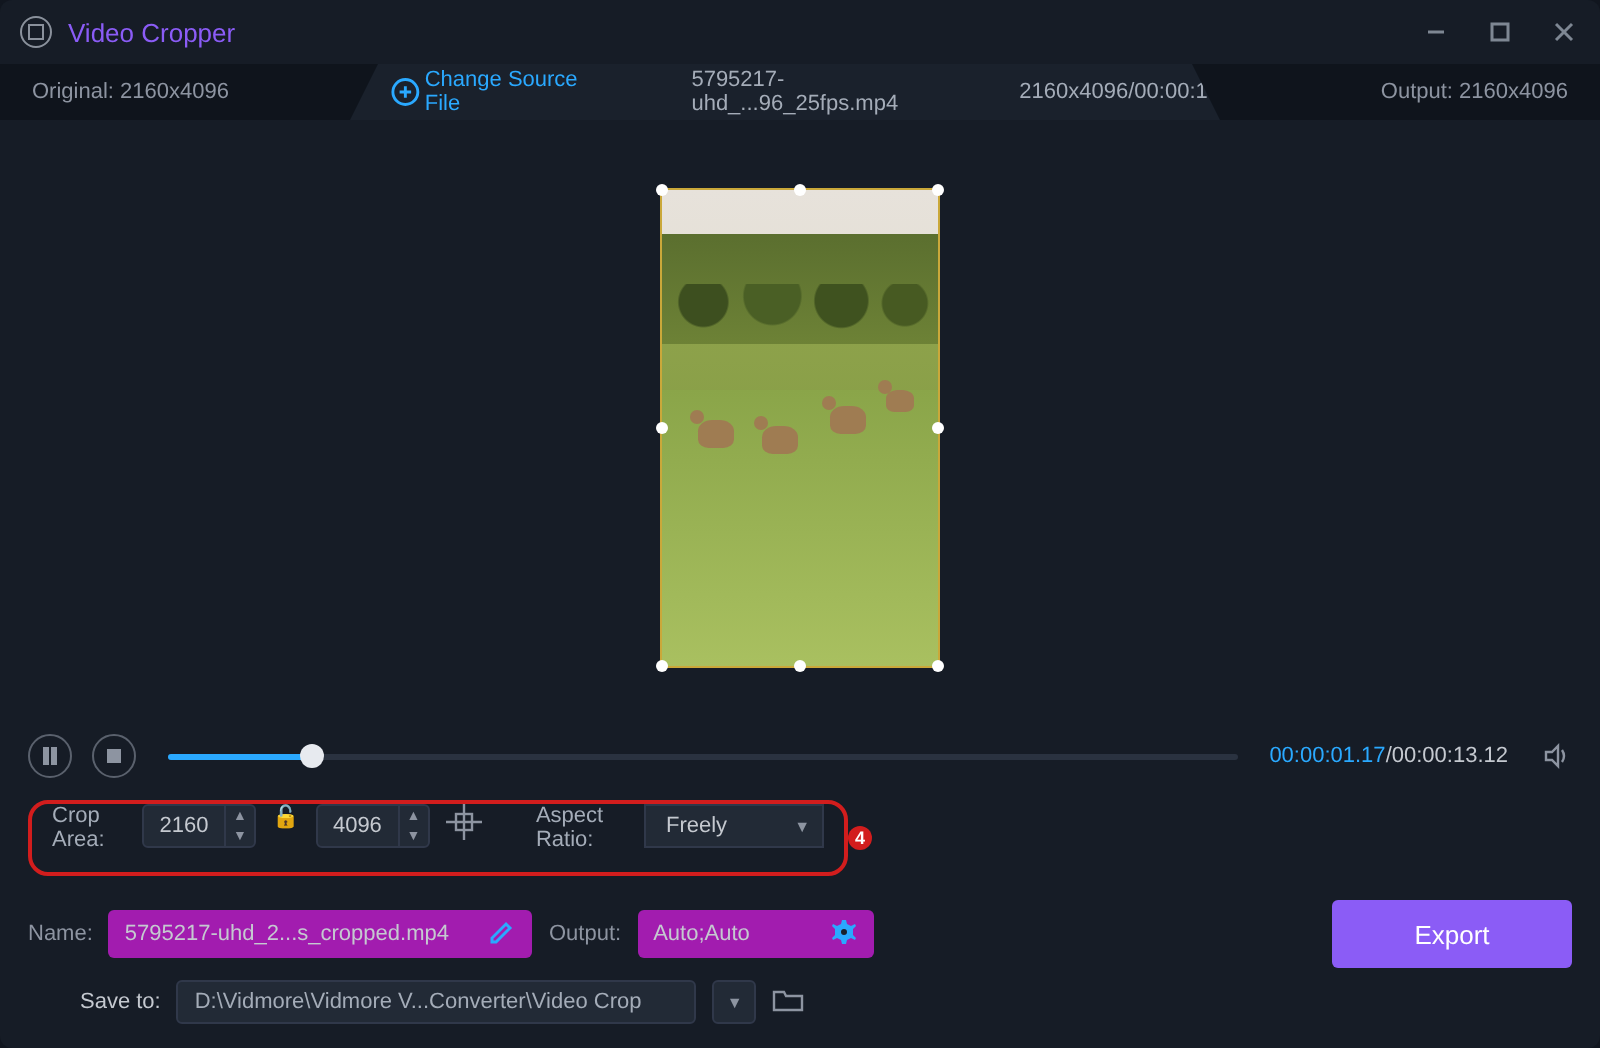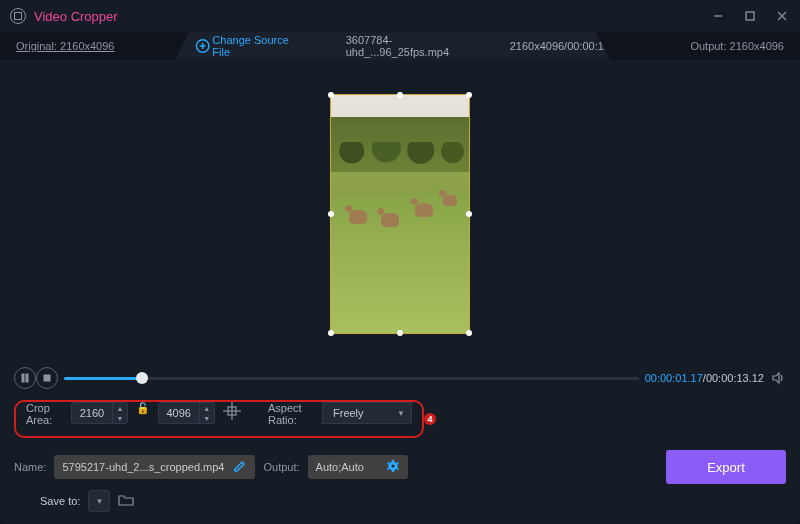--- a/index.html
+++ b/index.html
@@ -1,45 +1,45 @@
 <!DOCTYPE html>
 <html><head>
 <meta charset="utf-8">
 <style>
   * { box-sizing: border-box; margin: 0; padding: 0; font-family: "Segoe UI", Arial, sans-serif; }
   body { background: #11161f; width: 800px; height: 524px; overflow: hidden; color: #c5c9d0; font-size: 12px; }
   .window { width: 800px; height: 524px; background: #161c26; border-radius: 6px; display: flex; flex-direction: column; }
   .titlebar { height: 32px; display: flex; align-items: center; padding: 0 10px; }
   .titlebar .logo { width: 16px; height: 16px; border: 1.5px solid #8a919c; border-radius: 50%; display:flex; align-items:center; justify-content:center; margin-right:8px; }
   .titlebar .logo::before { content:""; width:6px; height:6px; border:1.5px solid #8a919c; display:block; }
-  .titlebar .title { font-size: 13px; color: #ec4899; flex: 0 0 auto; }
+  .titlebar .title { font-size: 13px; color: #8b5cf6; flex: 0 0 auto; }
   .winbtns { margin-left: auto; display: flex; gap: 16px; }
   .winbtn-min, .winbtn-max, .winbtn-close { width:16px; height:16px; display:flex; align-items:center; justify-content:center; color:#7e8793; cursor:pointer; }
   .winbtn-min svg, .winbtn-max svg, .winbtn-close svg { width: 12px; height: 12px; stroke: #7e8793; stroke-width:1.5; fill:none; }
 
   .topbar { height: 28px; background: #0f141c; display: flex; align-items: center; font-size: 11px; color: #8d94a1; position: relative; }
-  .topbar .origres { padding-left: 16px; flex: 0 0 175px; text-decoration: underline; }
+  .topbar .origres { padding-left: 16px; flex: 0 0 175px; }
   .topbar .centerpanel { position:absolute; left:175px; right:190px; height:100%; background:#1a212c; display:flex; align-items:center; clip-path: polygon(14px 0, calc(100% - 14px) 0, 100% 100%, 0 100%);}
   .topbar .change { display:flex; align-items:center; gap:2px; color:#2aa9ff; margin-left:20px; margin-right: 40px; }
   .topbar .change svg { width:16px; height:16px; stroke:#2aa9ff; stroke-width:1.5; fill:none; }
   .topbar .filename { color:#a4acb8; margin-right: 20px; }
   .topbar .fileres { color:#a4acb8; }
   .topbar .outres { margin-left:auto; padding-right:16px; }
 
   .preview-area { flex: 1; display: flex; align-items: center; justify-content: center; padding: 10px 0 0 0; }
   .canvas { position: relative; width: 140px; height: 240px; border: 1px solid #caa83a; }
   .sky { position:absolute; inset:0; background: linear-gradient(#e7e2db 0%, #e3dfd3 28%, #8ea24b 28%, #7b983e 100%); }
   .trees { position:absolute; left:0; right:0; top:22px; height:55px; background: linear-gradient(#5b6f2f,#6d8236); }
   .trees::before { content:""; position:absolute; left:0; right:0; bottom:0; height:30px; background: radial-gradient(circle at 15% 30%, #3d4f1f 12px, transparent 13px), radial-gradient(circle at 40% 20%, #4a5f25 14px, transparent 15px), radial-gradient(circle at 65% 28%, #3f521f 13px, transparent 14px), radial-gradient(circle at 88% 32%, #475a22 11px, transparent 12px); }
   .grass { position:absolute; left:0; right:0; top:100px; bottom:0; background: linear-gradient(#8aa549, #a9c060); }
   .deer { position:absolute; width:18px; height:14px; background: #9f7c52; border-radius: 40% 40% 30% 30%; }
   .deer::after { content:""; position:absolute; left:-4px; top:-5px; width:7px; height:7px; background:#9f7c52; border-radius:50%; }
   .handle { position:absolute; width:6px; height:6px; background:#fff; border-radius:50%; margin:-3px; }
 
-  .controls-row { height: 40px; display:flex; align-items:center; padding: 0 14px; }
+  .controls-row { height: 40px; display:flex; align-items:center; padding: 0 14px; gap: 10px; }
   .circbtn { width:22px; height:22px; border:1.5px solid #5a616d; border-radius:50%; display:flex; align-items:center; justify-content:center; cursor:pointer; }
   .circbtn svg { width:10px; height:10px; stroke:#8d94a1; fill:#8d94a1; }
   .slider { flex:1; height:3px; background:#2a3240; border-radius:2px; position:relative; margin: 0 6px; }
   .slider .filled { position:absolute; left:0; width:13.5%; height:100%; background:#2aa9ff; border-radius:2px; }
   .slider .thumb { position:absolute; left:13.5%; top:50%; width:12px; height:12px; background:#e7eaef; border-radius:50%; transform:translate(-50%,-50%); }
   .timecode { font-size:11px; white-space:nowrap; }
   .timecode .cur { color:#2aa9ff; }
   .volicon { width:16px; height:16px; margin-left:6px; }
   .volicon svg { width:16px; height:16px; stroke:#8d94a1; stroke-width:1.2; fill:none; }
 
@@ -55,21 +55,21 @@
   .center-icon svg { width:18px; height:18px; stroke:#8d94a1; stroke-width:1.2; fill:none; }
   .label { color:#a4acb8; }
   .dropdown { height:22px; background:#222a36; border:1px solid #30384a; border-radius:0; display:flex; align-items:center; padding:0 6px 0 10px; gap:10px; min-width:90px; cursor:pointer; }
   .dropdown .chev { margin-left:auto; font-size:8px; color:#8d94a1; }
 
   .btn-row { display:flex; gap:10px; padding: 6px 20px 0 20px; }
   .btn { height:22px; min-width:72px; background:#222a36; border:1px solid #30384a; border-radius:3px; display:flex; align-items:center; justify-content:center; font-size:11px; color:#c5c9d0; cursor:pointer; }
 
   .footer { padding: 10px 14px 0 14px; display:flex; align-items:center; font-size:11px; gap: 8px; }
   .footer .flabel { color:#8d94a1; }
-  .namebox { display:flex; align-items:center; background:#404040; height:24px; border-radius:3px; padding: 0 8px; gap:9px; }
+  .namebox { display:flex; align-items:center; background:#a21caf; height:24px; border-radius:3px; padding: 0 8px; gap:20px; }
   .pencil svg { width:14px; height:14px; stroke:#2aa9ff; fill:none; stroke-width:1.5; }
   .gear svg { width:14px; height:14px; stroke:#2aa9ff; fill:#2aa9ff; }
   .export-btn { margin-left:auto; width:120px; height:34px; background:#8b5cf6; border-radius:3px; display:flex; align-items:center; justify-content:center; color:#fff; font-size:13px; cursor:pointer; }
 
   .save-row { padding: 6px 14px 12px 14px; display:flex; align-items:center; font-size:11px; gap:8px;margin-left:26px; }
   .pathbox { flex: 0 0 260px; height:22px; background:#222a36; border:1px solid #30384a; border-radius:3px; display:flex; align-items:center; padding:0 8px; color:#a4acb8; }
   .pathdrop { width:22px; height:22px; background:#222a36; border:1px solid #30384a; border-radius:3px; display:flex; align-items:center; justify-content:center; font-size:8px; color:#8d94a1; cursor:pointer; }
   .folder-icon svg { width:16px; height:14px; stroke:#8d94a1; fill:none; stroke-width:1.2; }
 </style>
 </head>
@@ -105,21 +105,21 @@
     </div>
     <div class="centerpanel">
       <div class="change">
         <svg viewBox="0 0 16 16">
             <circle cx="8" cy="8" r="6.5"></circle>
             <line x1="8" y1="5" x2="8" y2="11"></line>
             <line x1="5" y1="8" x2="11" y2="8"></line>
           </svg>
         <span>Change Source File</span>
       </div>
-      <div class="filename">3607784-uhd_...96_25fps.mp4</div>
+      <div class="filename">5795217-uhd_...96_25fps.mp4</div>
       <div class="fileres">2160x4096/00:00:13</div>
     </div>
     <div class="outres">
       <span>Output:</span> <span>2160x4096</span>
     </div>
   </div>
 
   <div class="preview-area">
     <div class="canvas">
       <div class="sky"></div>
@@ -219,18 +219,21 @@
             <circle cx="7" cy="7" r="2" fill="#1a212c"></circle>
           </svg></span>
     </div>
     <div class="export-btn">
         <span>Export</span>
       </div>
   </div>
 
   <div class="save-row">
     <span class="flabel">Save to:</span>
+    <div class="pathbox">
+        <span>D:\Vidmore\Vidmore V...Converter\Video Crop</span>
+      </div>
     <div class="pathdrop">▼</div>
     <div class="folder-icon"><svg viewBox="0 0 16 14">
           <path d="M1 3 L6 3 L7 5 L15 5 L15 12 L1 12 Z"></path>
         </svg></div>
   </div>
 </div>
 
 </body></html>

